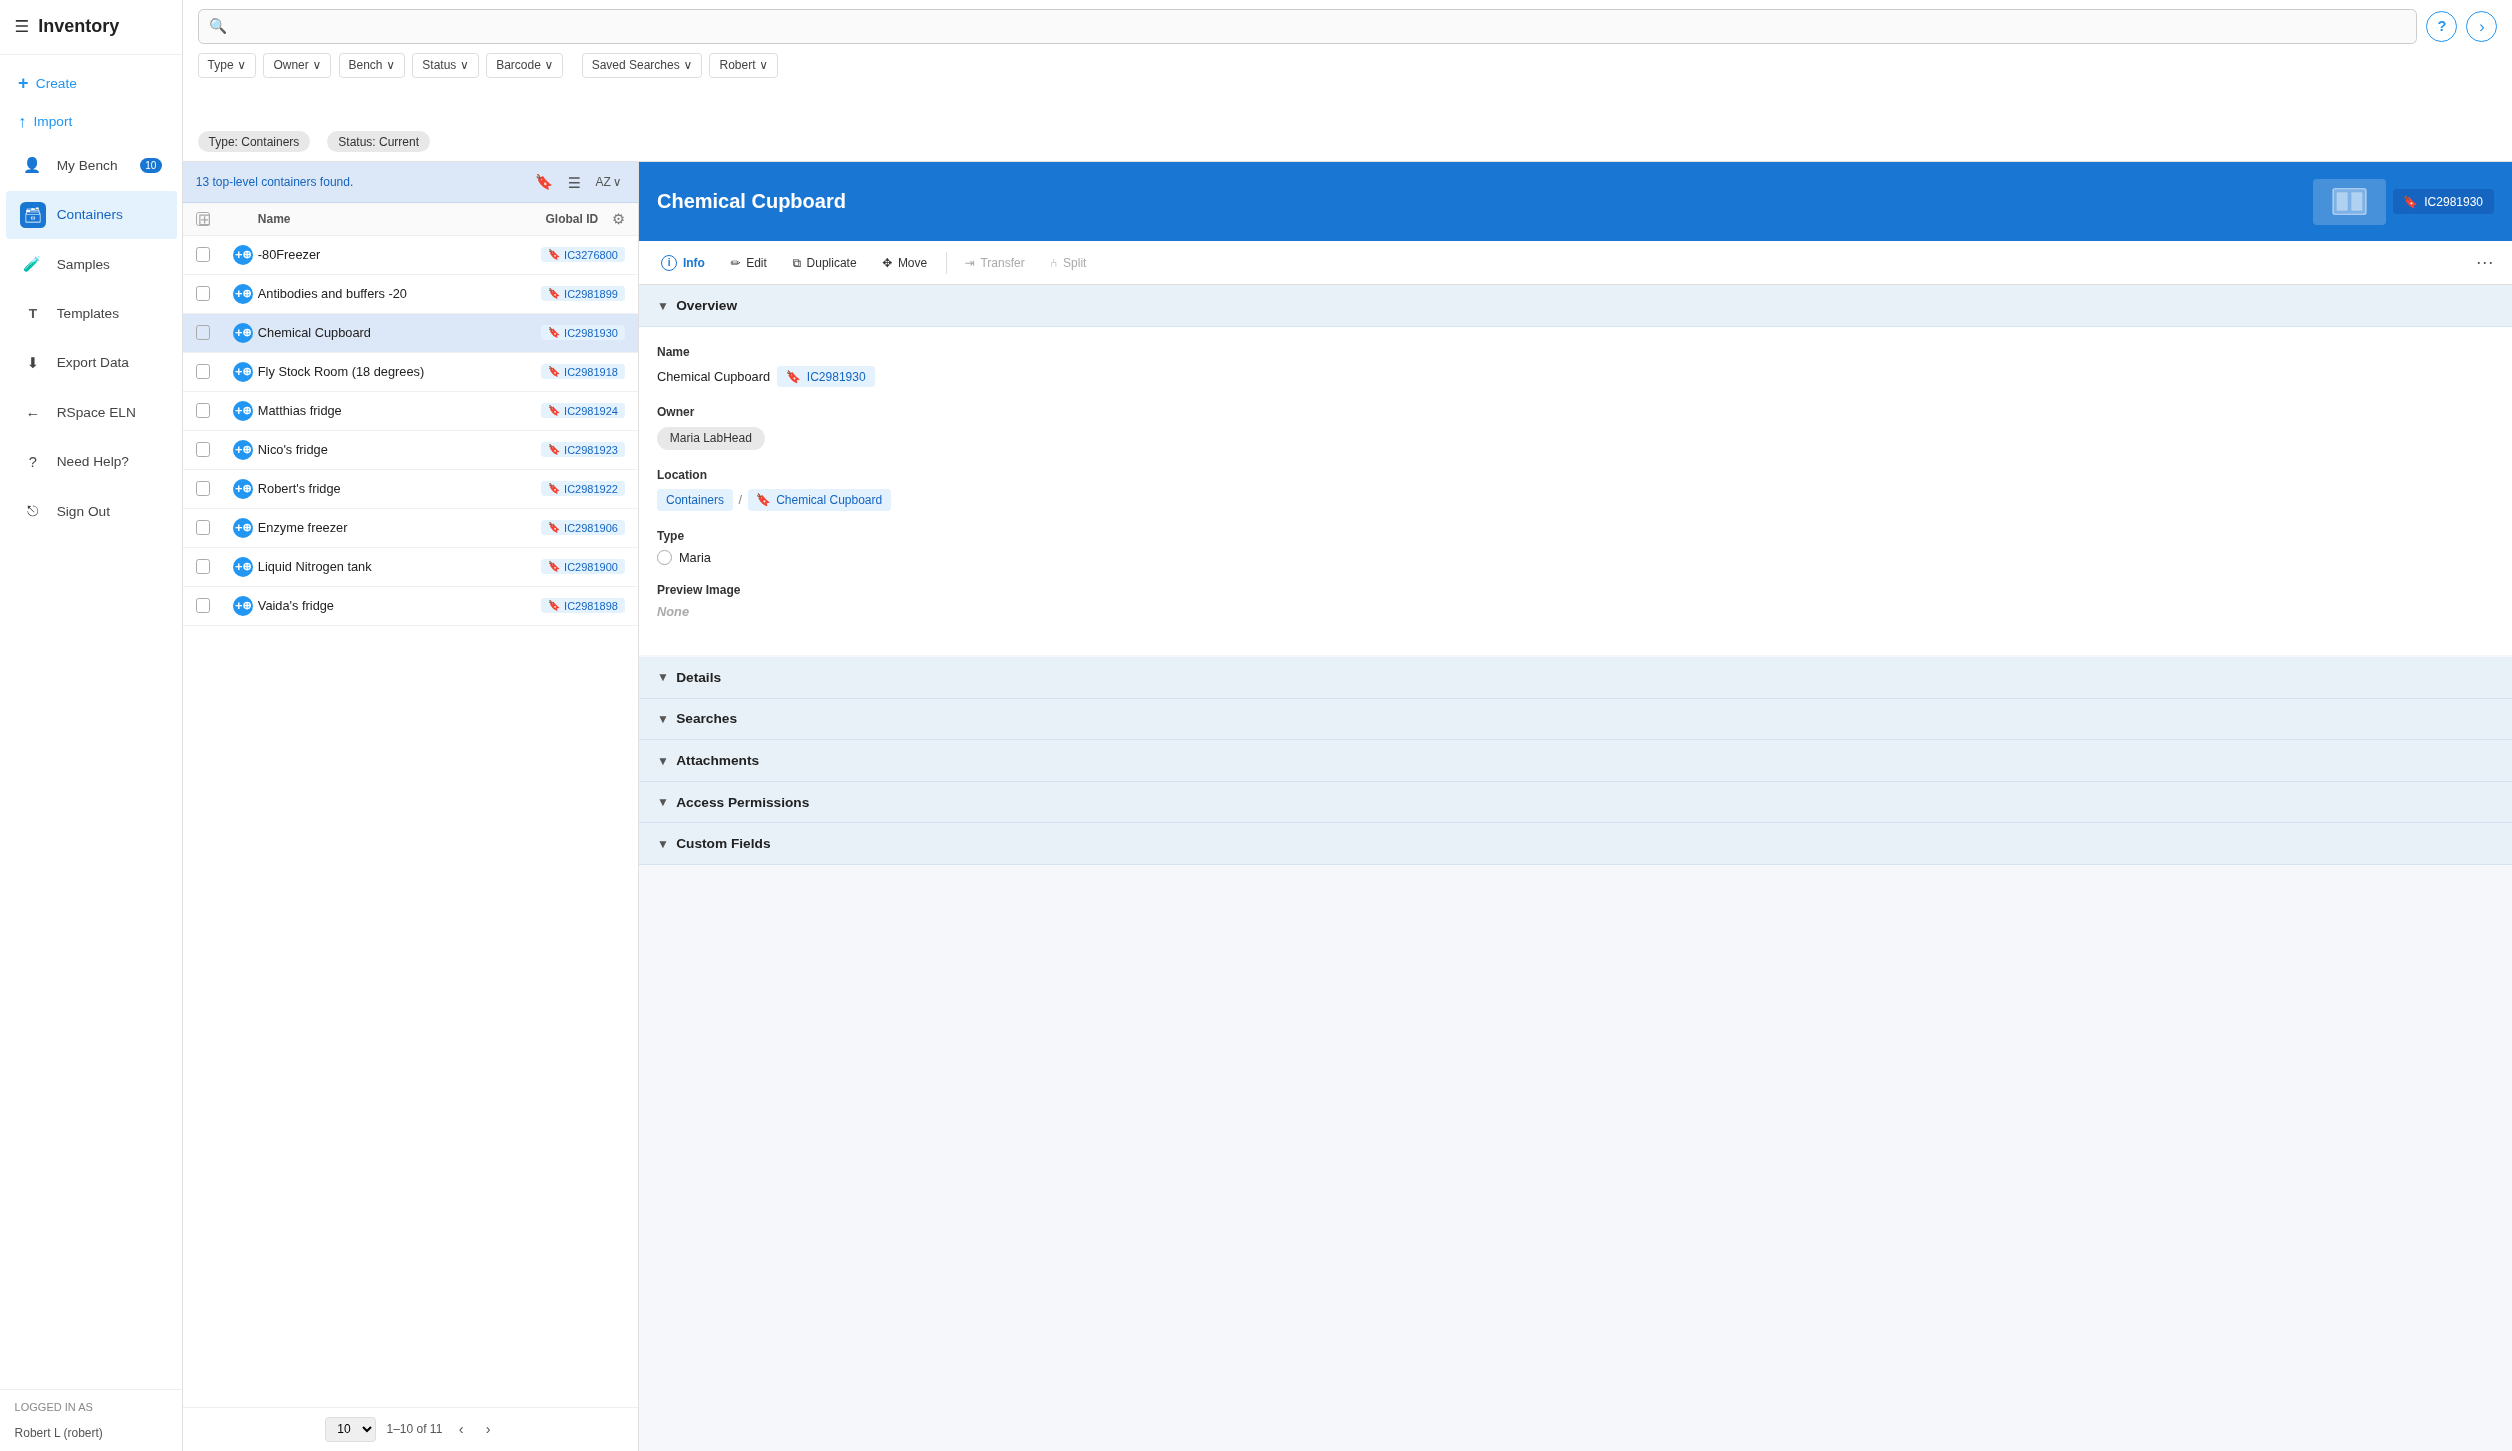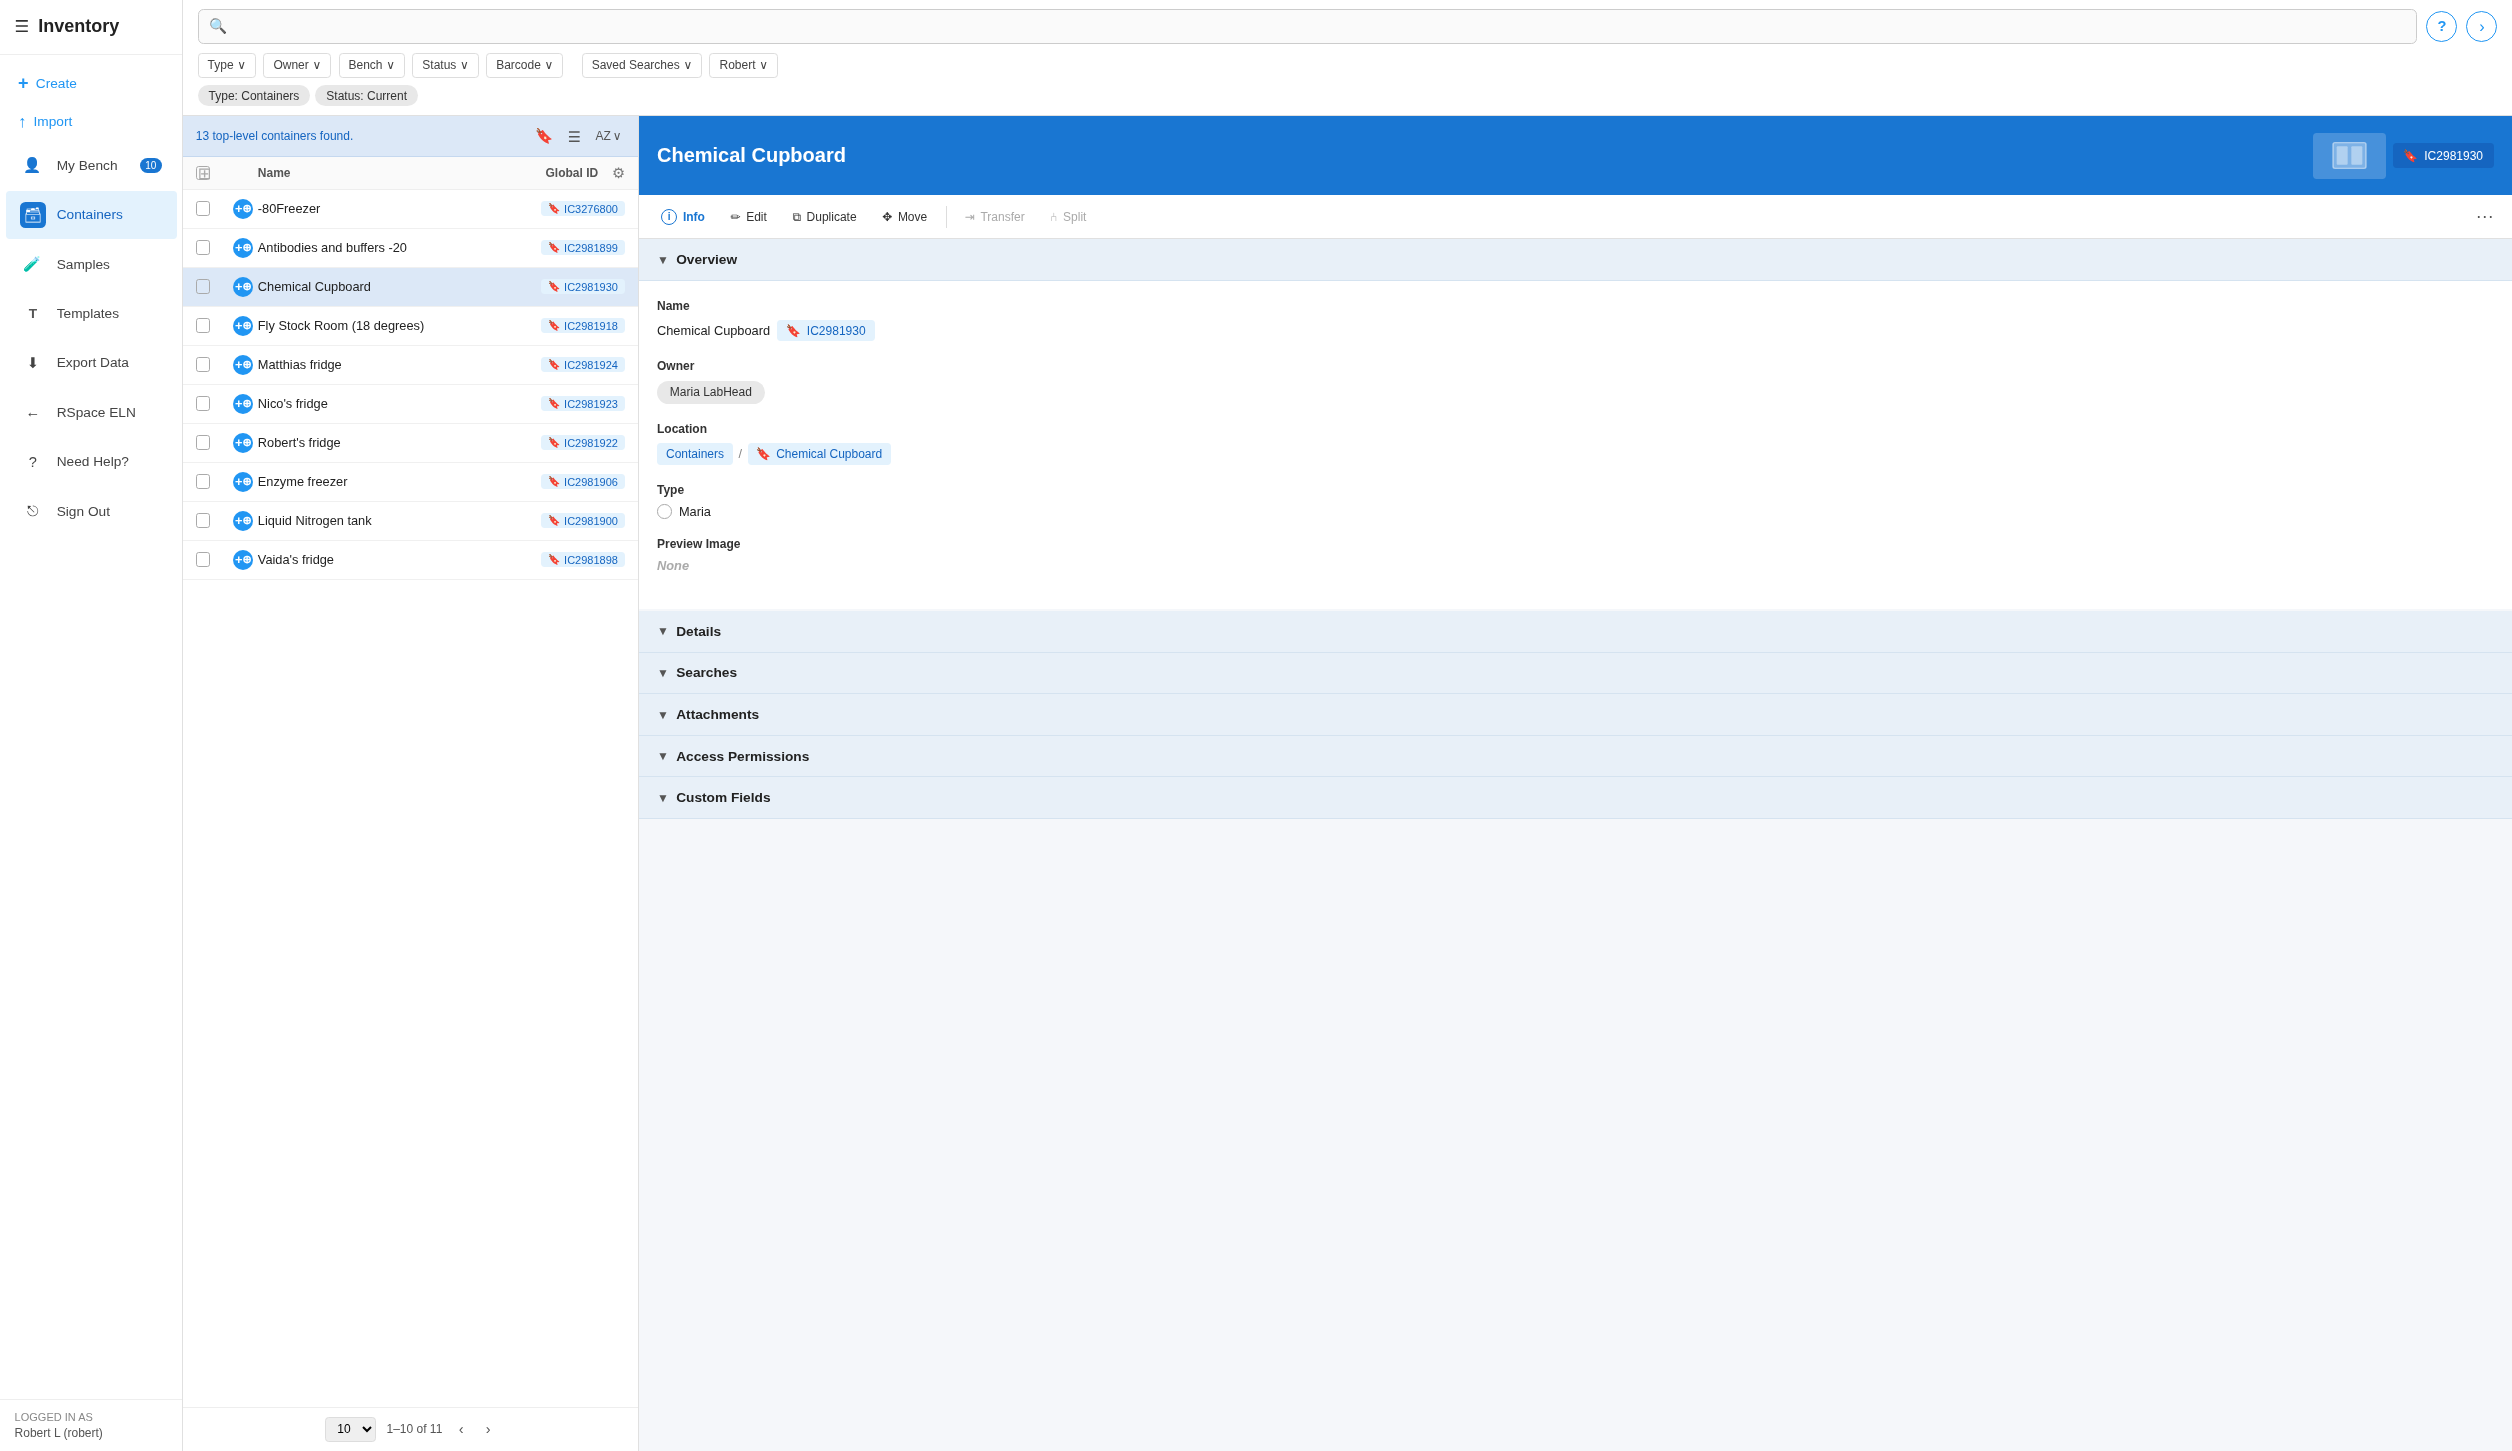--- a/index.html
+++ b/index.html
@@ -13,21 +13,21 @@
     .sidebar-nav { padding: 9px 0; flex: 1; }
     .sidebar-action { display: flex; align-items: center; gap: 7.3px; padding: 9px 18px; cursor: pointer; font-size: 13.7px; font-weight: 500; }
     .sidebar-action.create { color: #2196F3; }
     .sidebar-action.import { color: #2196F3; }
     .sidebar-item { display: flex; align-items: center; gap: 11px; padding: 11px 14.6px; cursor: pointer; color: #444; font-size: 13.7px; border-radius: 3.7px; margin: 1.8px 5.5px; }
     .sidebar-item.active { background: #e3f2fd; color: #1565c0; }
     .sidebar-item .item-icon { width: 25.6px; height: 25.6px; display: flex; align-items: center; justify-content: center; border-radius: 5.5px; font-size: 14.6px; }
     .sidebar-item.active .item-icon { background: #1976d2; color: #fff; }
     .badge { background: #1976d2; color: #fff; border-radius: 9px; font-size: 10px; padding: 1.8px 5.5px; margin-left: auto; }
     .sidebar-footer { padding: 11px 14.6px; border-top: 0.9px solid #eee; font-size: 11px; color: #888; }
-    .sidebar-footer .user { font-size: 12px; color: #555; margin-top: 3px; }
+    .sidebar-footer .user { font-size: 12px; color: #555; margin-top: 13px; }
 
     
     .main { flex: 1; display: flex; flex-direction: column; overflow: hidden; }
 
     
     .search-area { background: #fff; border-bottom: 0.9px solid #e0e0e0; padding: 9px 14.6px 0; }
     .search-row { display: flex; align-items: center; gap: 9px; margin-bottom: 9px; }
     .search-box { flex: 1; display: flex; align-items: center; gap: 7.3px; border: 0.9px solid #ccc; border-radius: 5.5px; padding: 7.3px 11px; background: #fafafa; }
     .search-box input { border: none; background: transparent; outline: none; font-size: 13.7px; width: 100%; color: #555; }
     .search-icon { color: #888; font-size: 14.6px; }
@@ -193,21 +193,21 @@
         <button class="filter-btn">
           <span>Saved Searches</span>
           <span>∨</span>
         </button>
         <button class="filter-btn">
           <span>Robert</span>
           <span>∨</span>
         </button>
       </div>
     </div>
-    <div style="display:flex;gap:5px;padding-bottom:9px;">
+    <div style="display:flex;gap:17px;padding-bottom:9px;margin-top:46px;">
       <span class="filter-tag">Type: Containers</span>
       <span class="filter-tag">Status: Current</span>
     </div>
   </div>
 
   <div class="content-area">
 
     <div class="list-panel">
       <div class="list-header">
         <span class="list-header-text">13 top-level containers found.</span>

